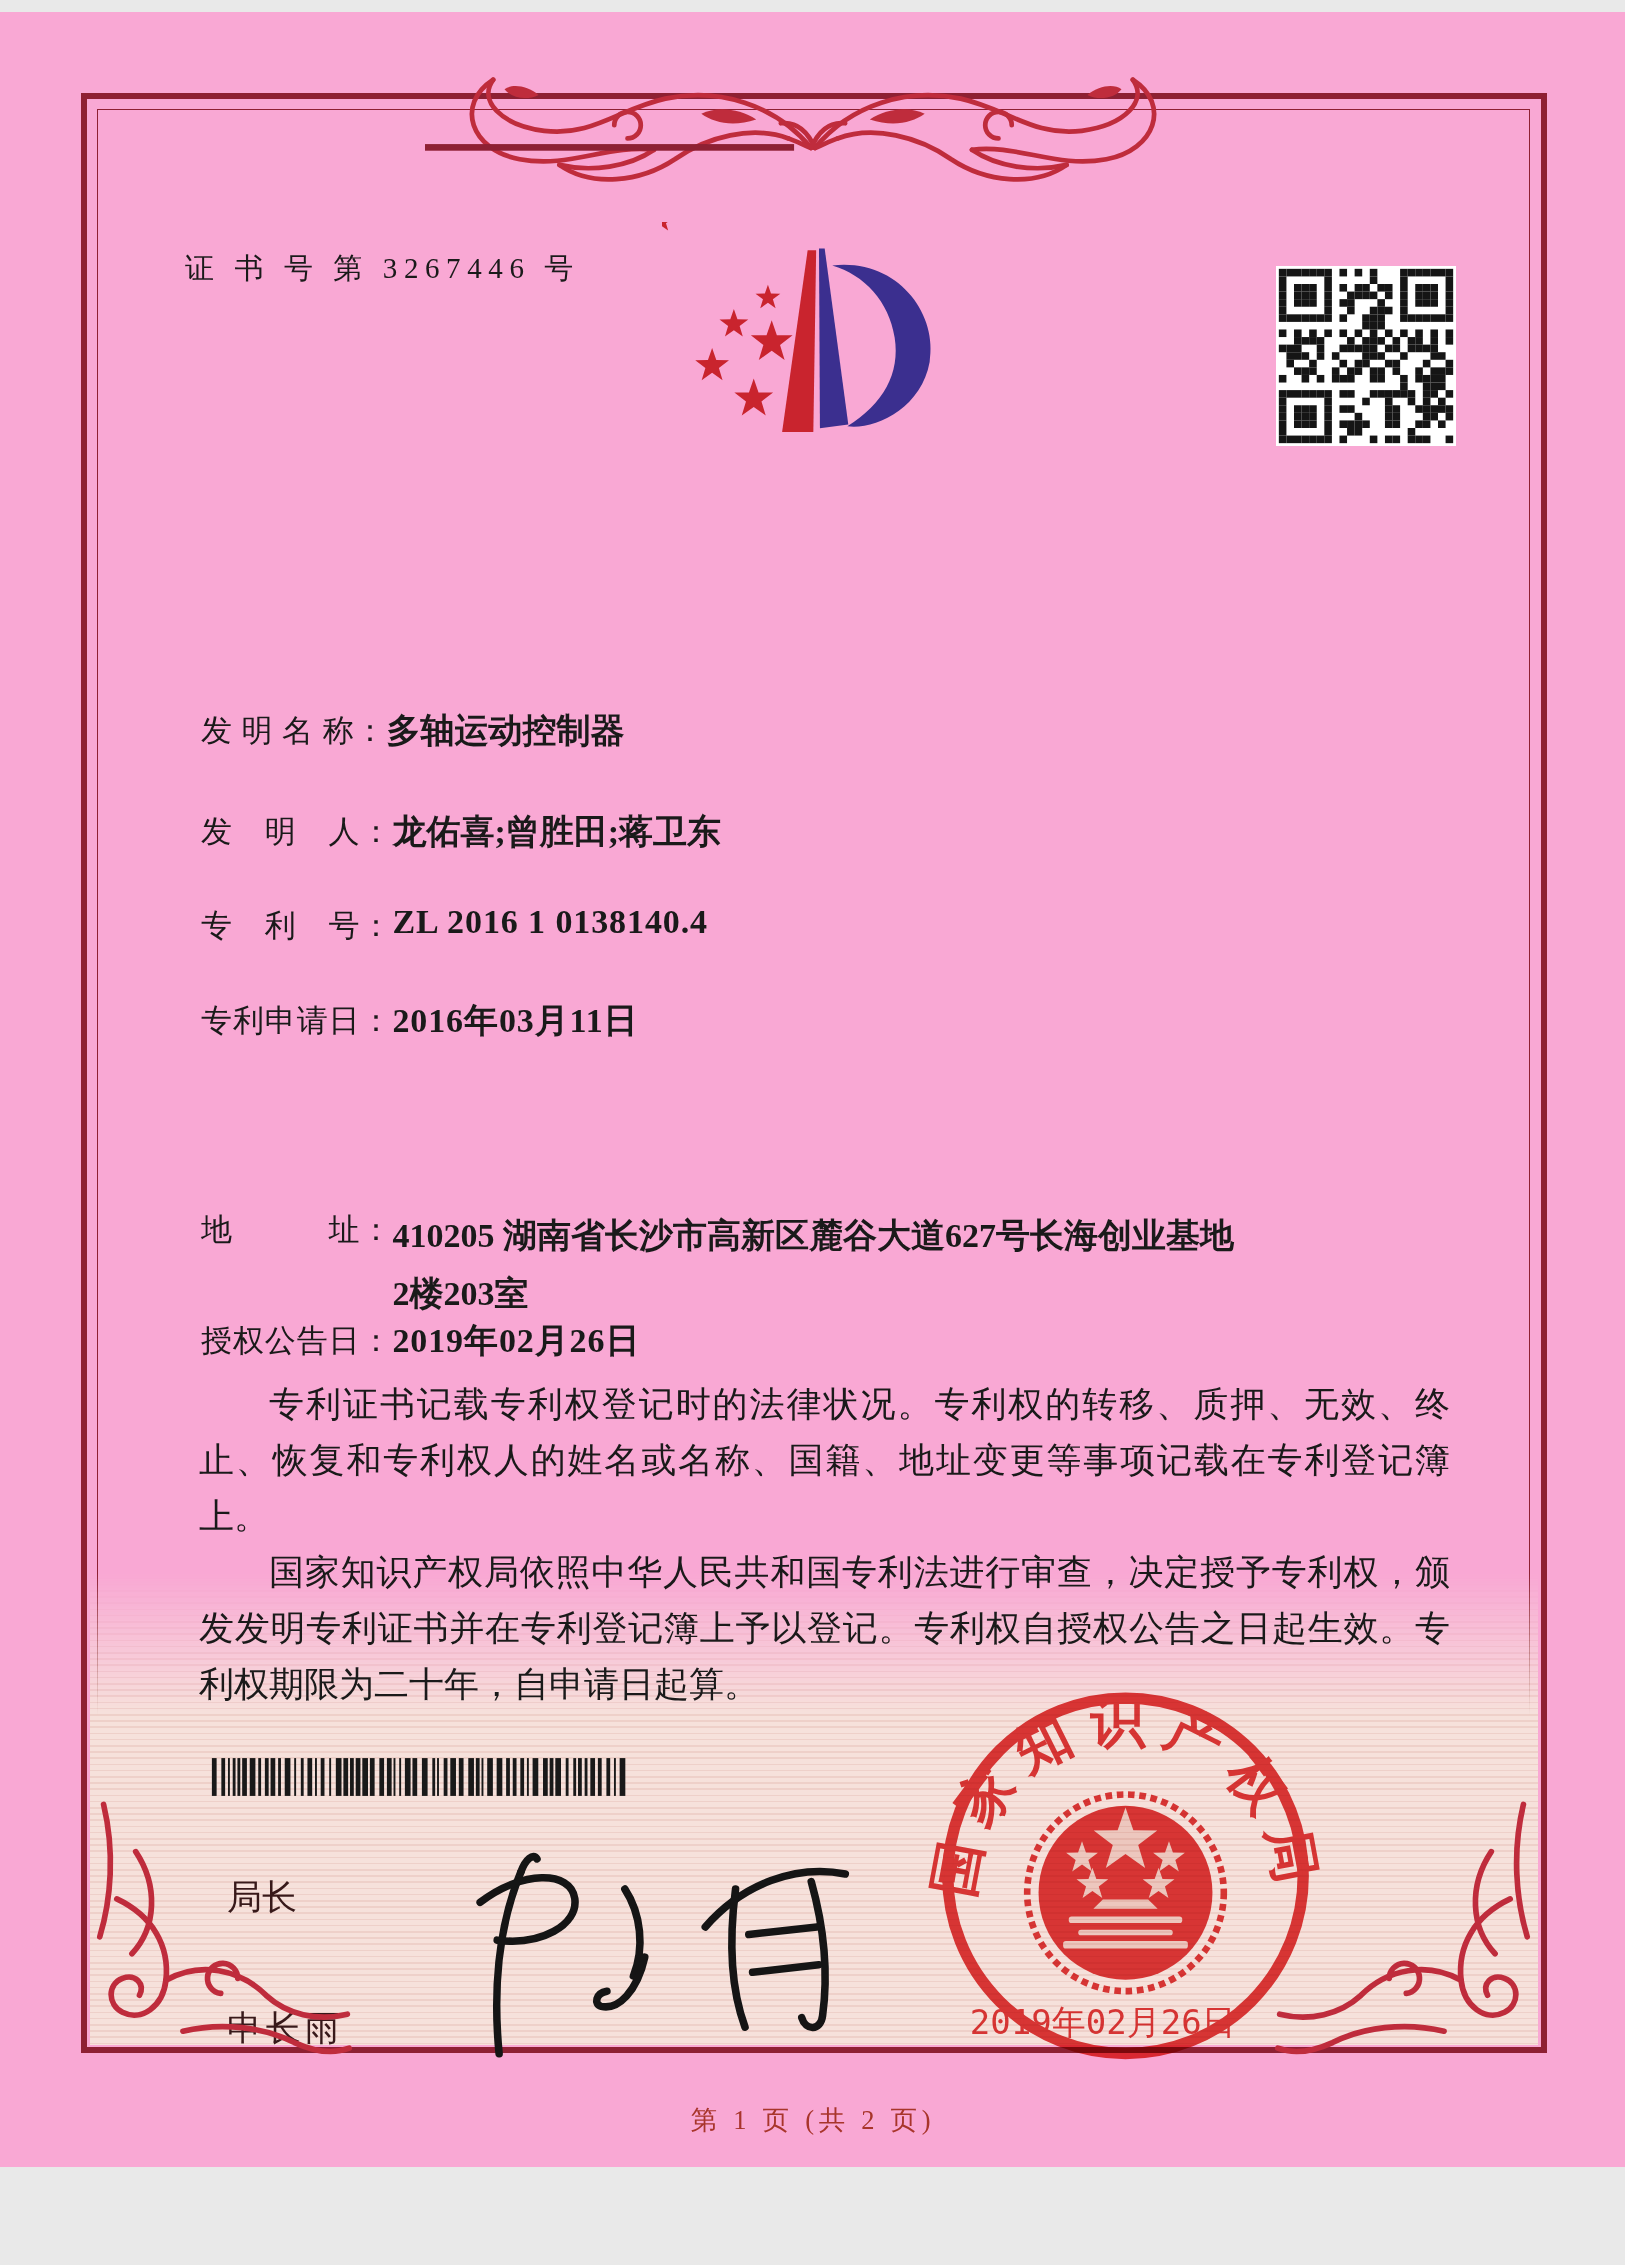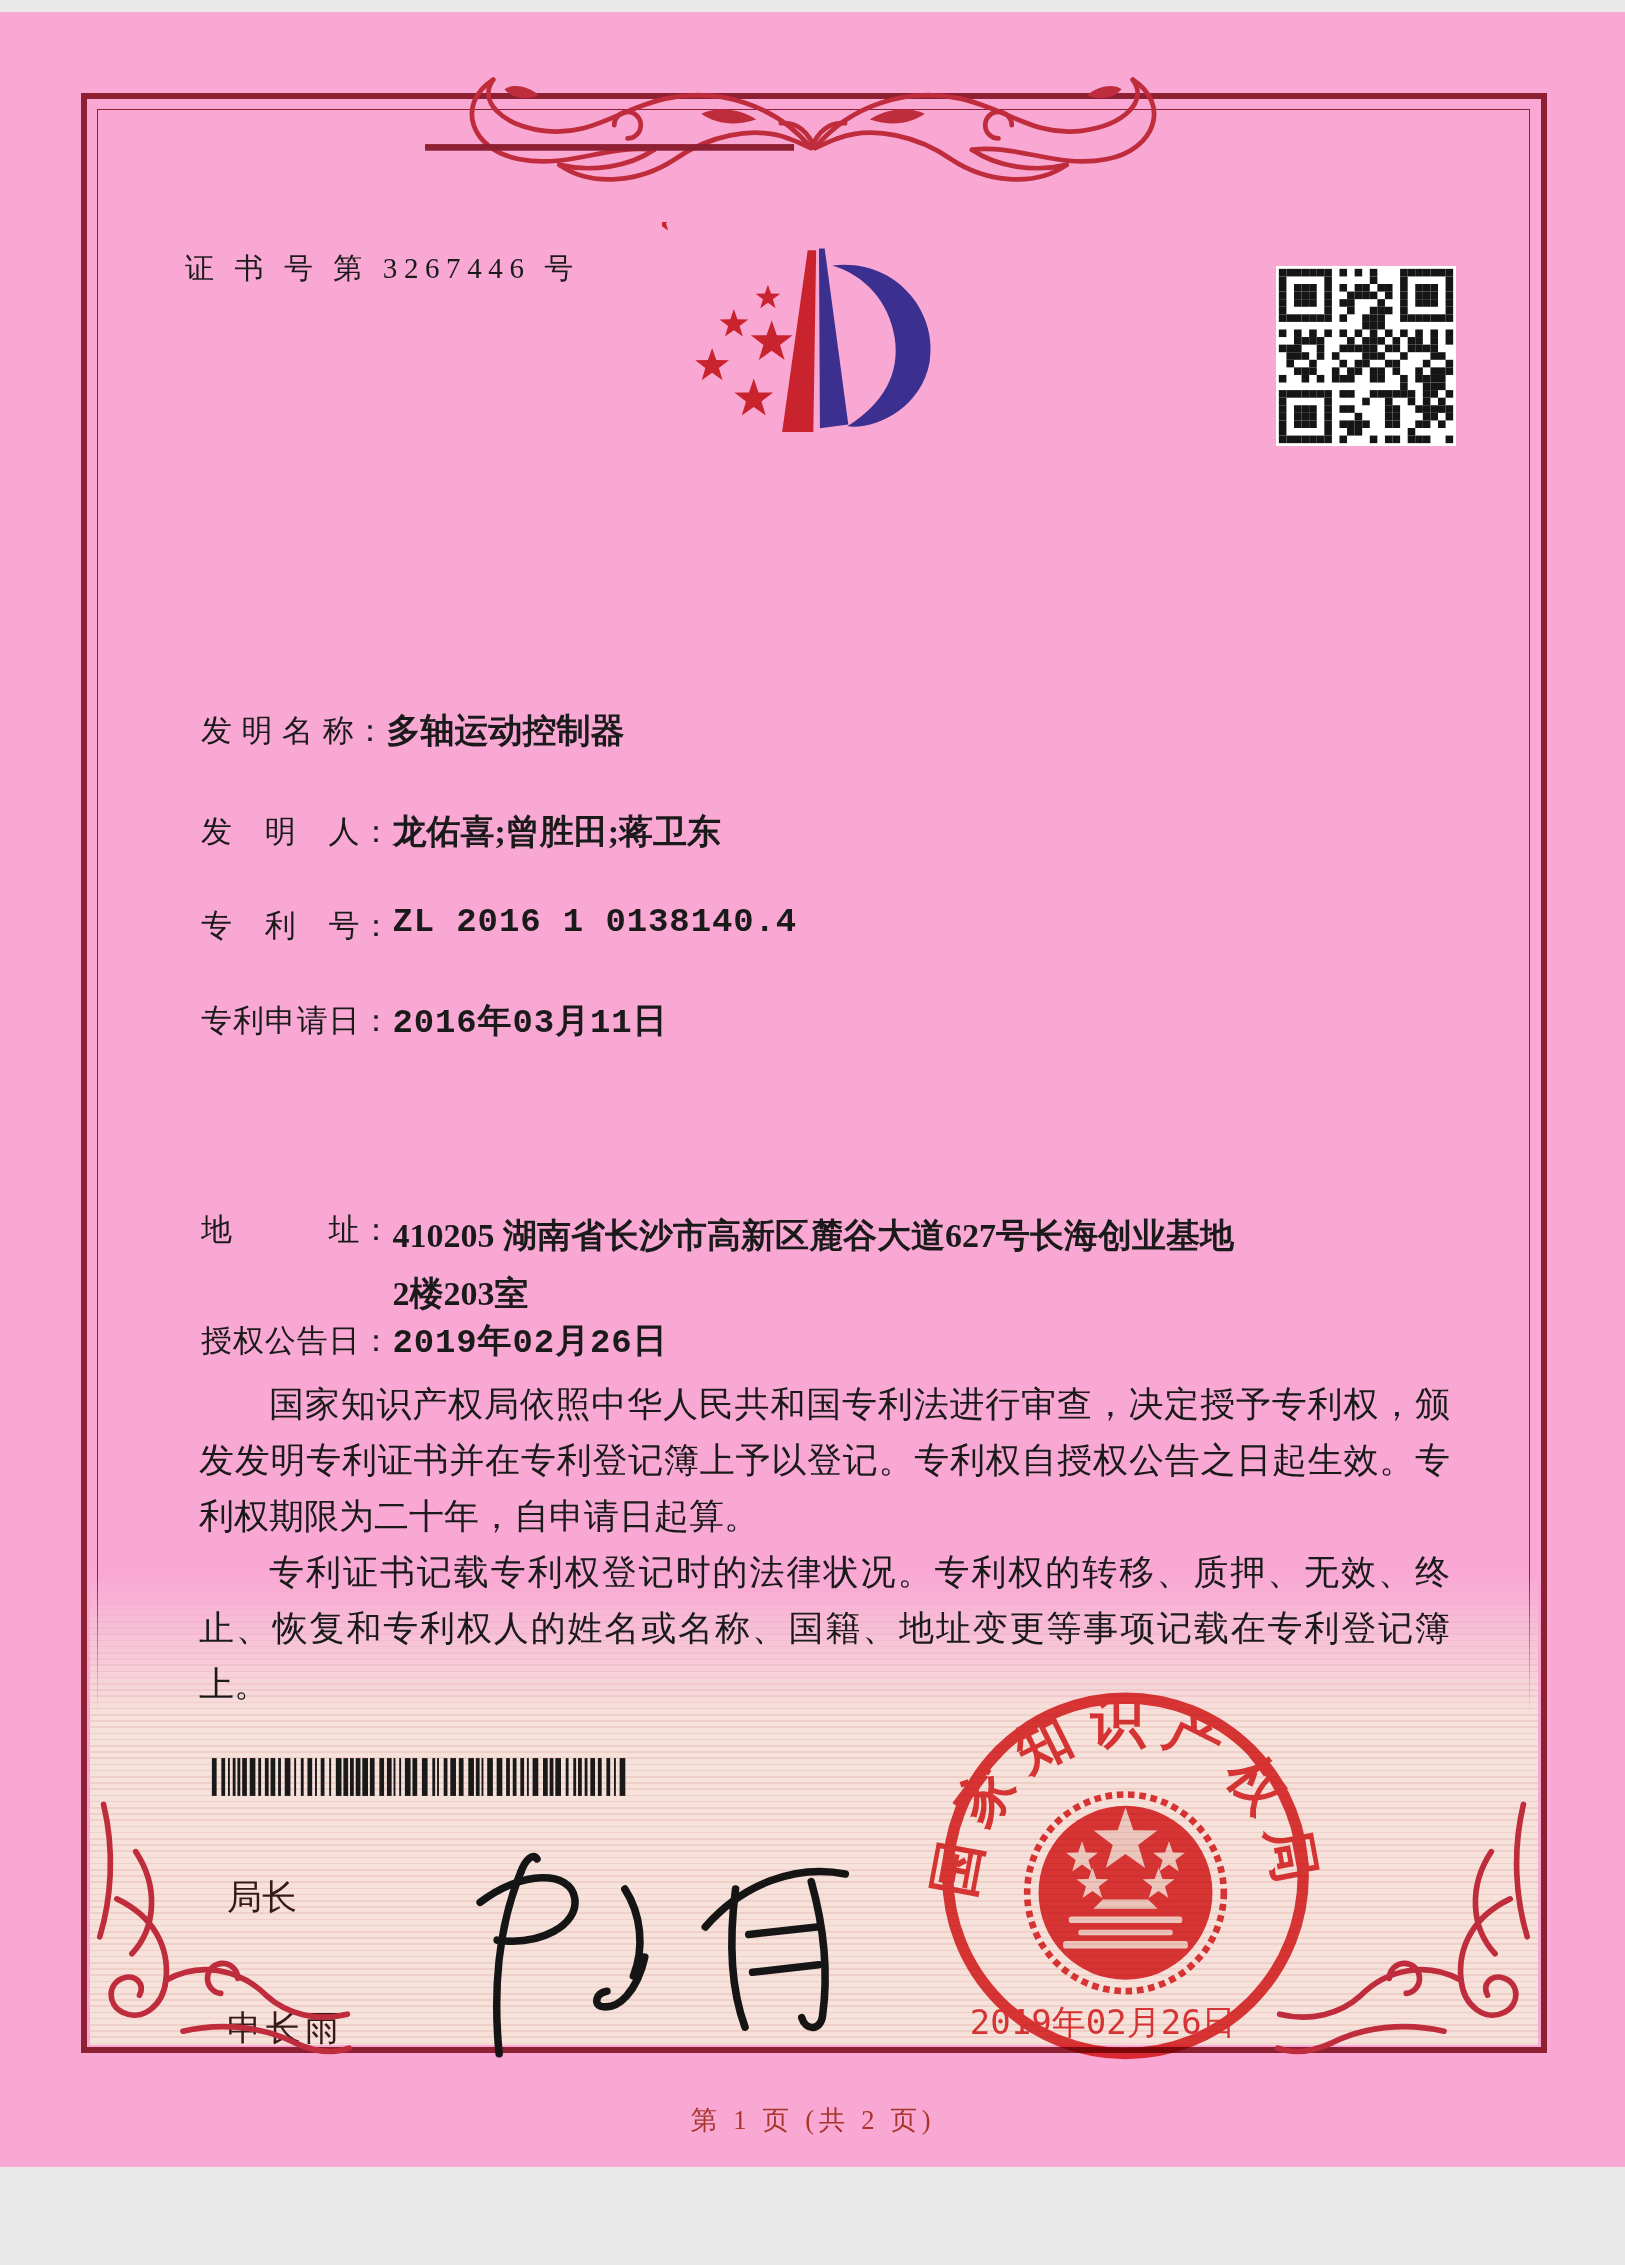--- a/index.html
+++ b/index.html
@@ -20,21 +20,21 @@
   
   .cert-no{position:absolute;left:185px;top:237px;font-size:29px;letter-spacing:6.6px;z-index:2;}
   .logo{position:absolute;left:662px;top:210px;z-index:2;}
   .qr{position:absolute;left:1276px;top:254px;z-index:2;}
   .title{position:absolute;left:0;right:0;top:478px;text-align:center;font-size:83px;font-weight:700;
          letter-spacing:44px;text-indent:44px;z-index:2;}
   
   .frow{position:absolute;left:201px;width:1259px;z-index:2;font-size:31px;}
   .fl{display:inline-block;min-width:161px;vertical-align:top;letter-spacing:0.9px;}
   .fv{display:inline-block;font-size:34px;font-weight:700;font-family:"Liberation Serif",serif;vertical-align:top;margin-top:-1.9px;}
-  .fv.mono{font-family:Liberation Mono, monospace;font-weight:700;letter-spacing:0.9px;}
+  .fv.mono{font-family:Liberation Serif, serif;font-weight:700;letter-spacing:0.9px;}
   .fv.pre{white-space:pre-line;line-height:58px;max-width:1060px;}
   .grant{display:flex;}
   .grant .pair2{margin-left:176px;}
   
   .body-text{position:absolute;left:199px;top:1365px;width:1251px;z-index:2;font-size:35px;line-height:56px;
              text-align:justify;}
   .body-text p{margin:0;text-indent:2em;}
   
   .barcode{position:absolute;left:210px;top:1744px;z-index:2;}
   .officer-title{position:absolute;left:227px;top:1862px;font-size:35px;color:#38191a;z-index:2;text-align:center;}
@@ -399,22 +399,22 @@
     <span class="fl">地　　　址：</span><span class="fv pre">410205  湖南省长沙市高新区麓谷大道627号长海创业基地
 2楼203室</span>
   </div>
   <div class="frow grant" style="top:1308px">
     <span>
       <span class="fl">授权公告日：</span><span class="fv mono">2019年02月26日</span>
     </span>
   </div>
 
   <div class="body-text">
+    <p>专利证书记载专利权登记时的法律状况。专利权的转移、质押、无效、终止、恢复和专利权人的姓名或名称、国籍、地址变更等事项记载在专利登记簿上。</p>
     <p>国家知识产权局依照中华人民共和国专利法进行审查，决定授予专利权，颁发发明专利证书并在专利登记簿上予以登记。专利权自授权公告之日起生效。专利权期限为二十年，自申请日起算。</p>
-    <p>专利证书记载专利权登记时的法律状况。专利权的转移、质押、无效、终止、恢复和专利权人的姓名或名称、国籍、地址变更等事项记载在专利登记簿上。</p>
   </div>
 
   <svg class="barcode" id="bc-svg" width="421" height="42" viewBox="0 0 445 44">
       <rect x="2" y="2" width="5" height="40" fill="#191919"></rect>
       <rect x="12" y="2" width="4" height="40" fill="#191919"></rect>
       <rect x="19" y="2" width="2" height="40" fill="#191919"></rect>
       <rect x="24" y="2" width="3" height="40" fill="#191919"></rect>
       <rect x="29" y="2" width="3" height="40" fill="#191919"></rect>
       <rect x="34" y="2" width="5" height="40" fill="#191919"></rect>
       <rect x="42" y="2" width="6" height="40" fill="#191919"></rect>

